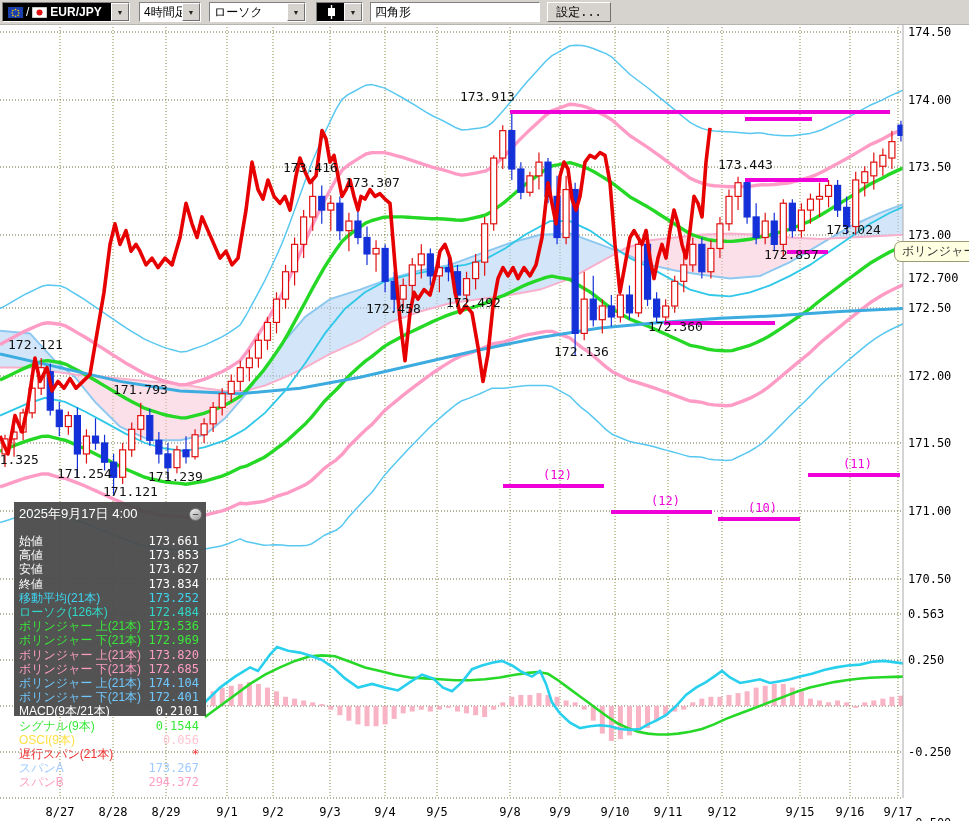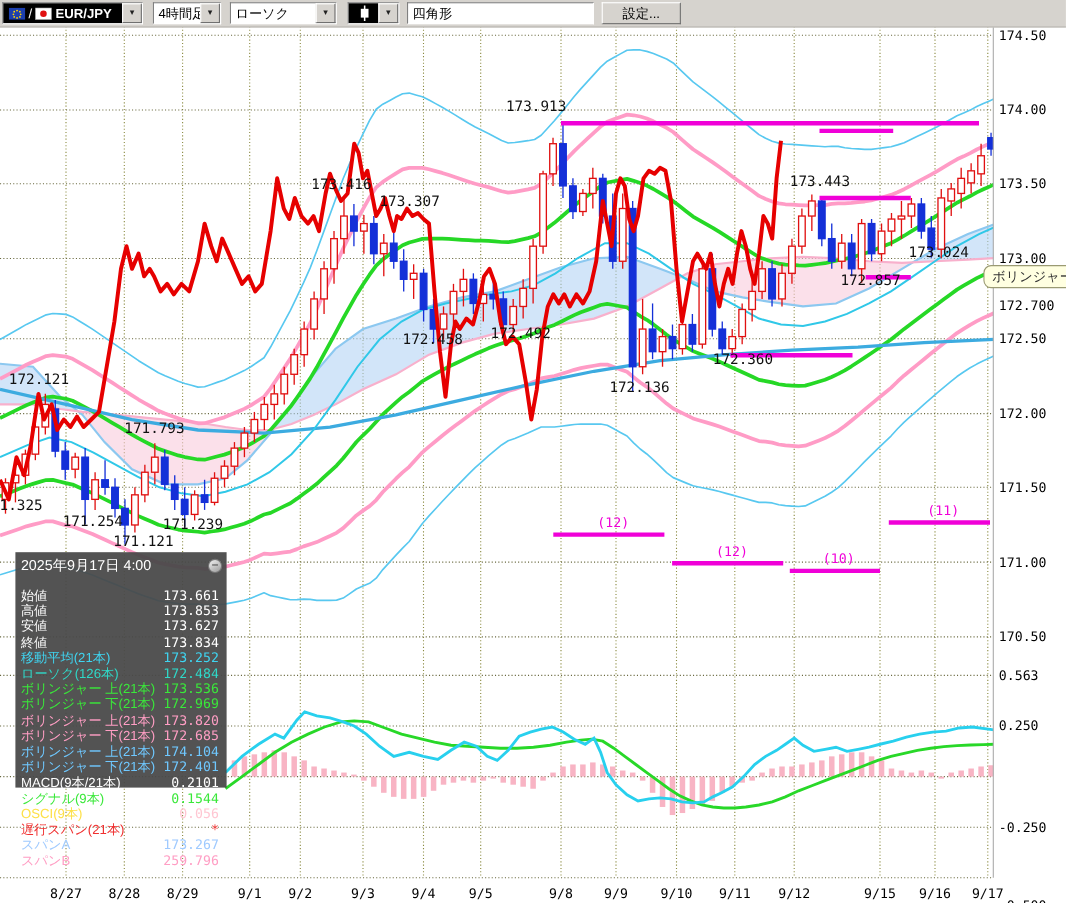--- a/index.html
+++ b/index.html
@@ -86,21 +86,21 @@
         <rect x="11" y="4" width="7" height="8" fill="#fff"></rect>
       </svg>
     </div>
     <div class="drop">▼</div>
   </div>
 
   <div class="combo" style="left:370px;width:170px;">
     <div class="val">四角形</div>
   </div>
 
-  <div class="btn" style="left:547px;width:72px;">設定...</div>
+  <div class="btn" style="left:547px;width:64px;font-family:Liberation Mono, monospace;">設定...</div>
 </div>
 
 <svg id="chart-svg" width="969" height="821">
       <defs>
         <clipPath id="plotclip">
           <rect x="0" y="24" width="903" height="776"></rect>
         </clipPath>
       </defs>
       <g clip-path="url(#plotclip)">
         <line x1="60" y1="24" x2="60" y2="798" stroke="#8a8a40" stroke-width="1" stroke-dasharray="1 2"></line>
@@ -567,20 +567,20 @@
         <div class="prow">
           <span style="color: rgb(240, 48, 48);">遅行スパン(21本)</span>
           <span class="pv" style="color: rgb(240, 48, 48);">*</span>
         </div>
         <div class="prow">
           <span style="color: rgb(159, 202, 255);">スパンA</span>
           <span class="pv" style="color: rgb(159, 202, 255);">173.267</span>
         </div>
         <div class="prow">
           <span style="color: rgb(255, 158, 196);">スパンB</span>
-          <span class="pv" style="color: rgb(255, 158, 196);">259.796</span>
+          <span class="pv" style="color: rgb(255, 158, 196);">294.372</span>
         </div>
       </div>
 </div>
 
 <div id="tooltip">ボリンジャー 下</div>
 
 </div>
 
 </body></html>

